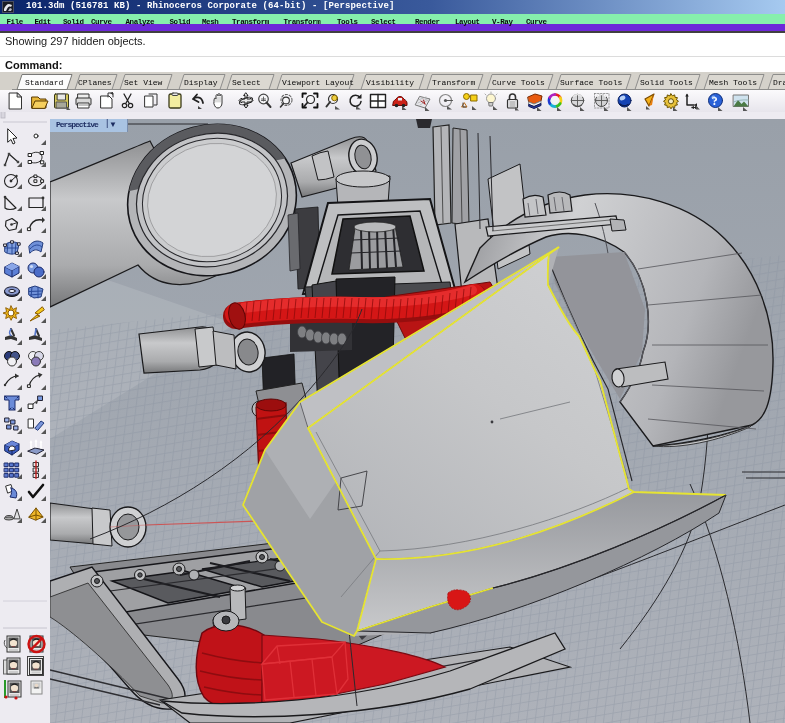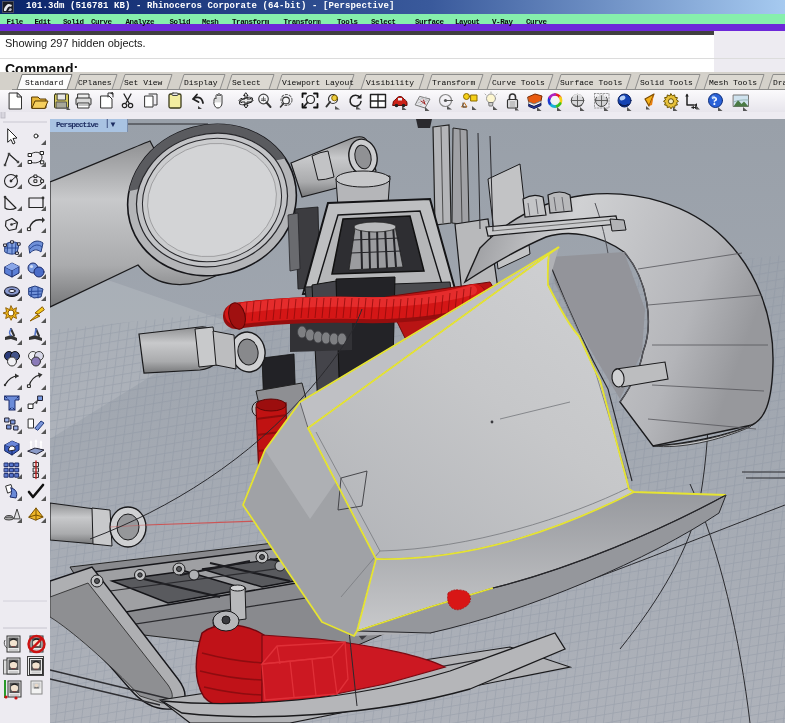--- a/index.html
+++ b/index.html
@@ -2,24 +2,24 @@
 <html><head>
 <meta charset="utf-8">
 <style>
 html,body{margin:0;padding:0;}
 #app{position:relative;width:785px;height:723px;overflow:hidden;background:#edebf1;font-family:"Liberation Mono",monospace;}
 .title{position:absolute;left:0;top:0;width:785px;height:14px;background:linear-gradient(to right,#0a246a,#3a5a9c 55%,#a6caf0);}
 .title .txt{position:absolute;left:26px;top:1px;font:bold 9px "Liberation Mono",monospace;color:#fff;letter-spacing:0.1px;white-space:pre;}
 .ticon{position:absolute;left:2px;top:1px;width:12px;height:12px;background:#1a1c24;border:1px solid #4a4f62;box-sizing:border-box;}
 .menu{position:absolute;left:0;top:14px;width:785px;height:17px;background:#86efac;border-bottom:7px solid #6d28d9;box-sizing:border-box;}
 .menu span{position:absolute;top:4px;font:bold 7.5px "Liberation Mono",monospace;color:#0a0a0a;letter-spacing:-0.4px;}
-.cmd{position:absolute;left:0;top:31px;width:714px;height:41px;background:#fff;border-top:4px solid #404040;box-sizing:border-box;font-family:"Liberation Sans",sans-serif;}
+.cmd{position:absolute;left:0;top:31px;width:785px;height:41px;background:#fff;border-top:2px solid #404040;box-sizing:border-box;font-family:"Liberation Sans",sans-serif;}
 .cmd .l1{position:absolute;left:5px;top:2px;font-size:11px;color:#1a1a1a;}
 .cmd .sep{position:absolute;left:0px;top:23px;width:785px;height:1px;background:#dcdcdc;}
-.cmd .l2{position:absolute;left:5px;top:26px;font-size:14px;font-weight:bold;color:#111;}
+.cmd .l2{position:absolute;left:5px;top:26px;font-size:11px;font-weight:bold;color:#111;}
 .tabs{position:absolute;left:0;top:72px;width:785px;height:18px;background:#d4d1ca;padding-left:12px;}
 .toolbar{position:absolute;left:0;top:90px;width:785px;height:22px;background:linear-gradient(#fbfafc,#e7e5ec);}
 .sidebar{position:absolute;left:0;top:112px;width:50px;height:611px;background:#edebf1;}
 .vp{position:absolute;left:50px;top:119px;width:735px;height:604px;background:#fdba74;}
 .vplabel{position:absolute;left:0px;top:0px;width:78px;height:13px;background:#a9c3e2;border-right:1px solid #7a8eae;box-sizing:border-box;}
 .vplabel b{position:absolute;left:6px;top:1px;font:bold 8px "Liberation Mono",monospace;letter-spacing:-1px;color:#1c2c60;}
 </style>
 </head>
 <body>
 <div id="app">
@@ -37,21 +37,21 @@
       <span style="left:34.5px">Edit</span>
       <span style="left:63px">Solid</span>
       <span style="left:91px">Curve</span>
       <span style="left:125.5px">Analyze</span>
       <span style="left:169.5px">Solid</span>
       <span style="left:202px">Mesh</span>
       <span style="left:232px">Transform</span>
       <span style="left:283.5px">Transform</span>
       <span style="left:337px">Tools</span>
       <span style="left:371px">Select</span>
-      <span style="left:415px">Surface</span>
+      <span style="left:415px">Render</span>
       <span style="left:455px">Layout</span>
       <span style="left:492px">V-Ray</span>
       <span style="left:526px">Curve</span>
   </div>
   <div class="cmd">
     <div class="l1">Showing 297 hidden objects.</div>
     <div class="sep"></div>
     <div class="l2">Command:</div>
   </div>
   <div class="tabs"><svg width="785" height="18" xmlns="http://www.w3.org/2000/svg">

